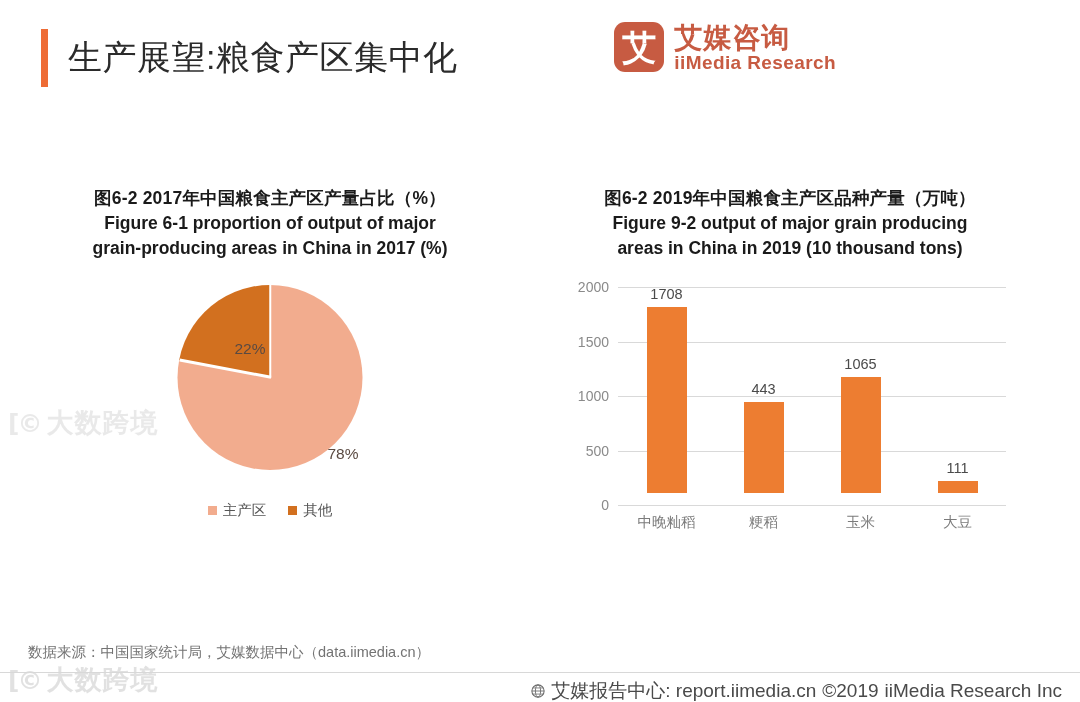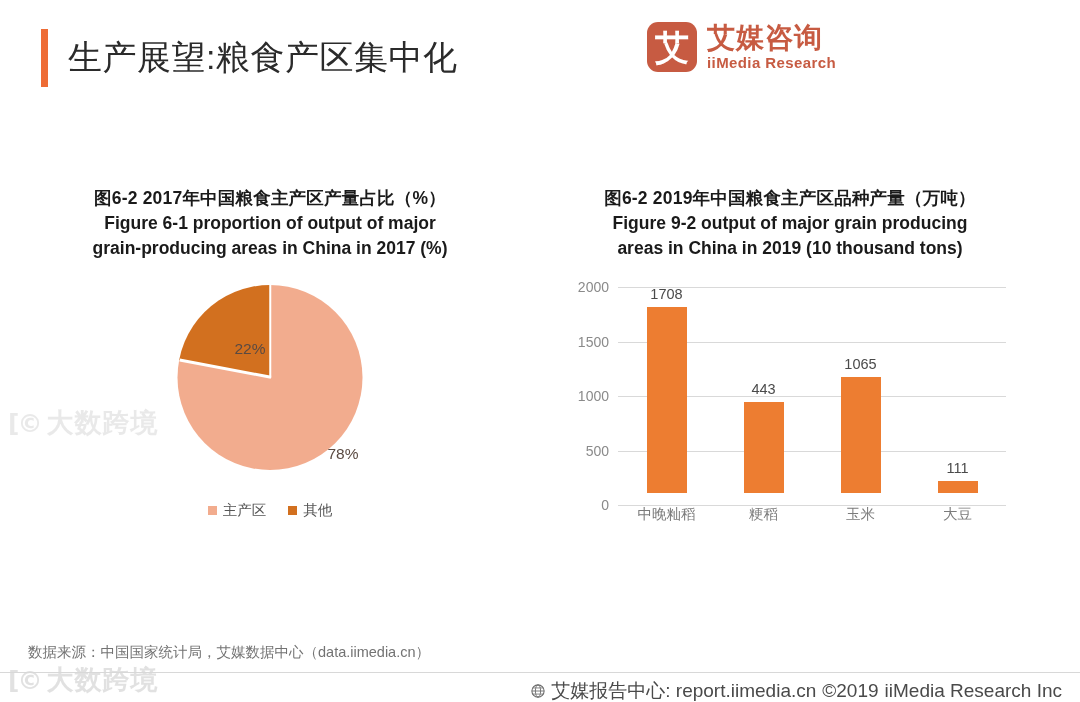--- a/index.html
+++ b/index.html
@@ -63,21 +63,21 @@
   }
   #brand-text { display: flex; flex-direction: column; }
   #brand-cn {
     font-size: 28px;
     color: #C75B42;
     font-weight: 700;
     letter-spacing: 1px;
     line-height: 31px;
   }
   #brand-en {
-    font-size: 15px;
+    font-size: 19px;
     color: #C75B42;
     font-weight: 600;
     letter-spacing: 0.4px;
     line-height: 19px;
   }
 
   
   .panel { position: absolute; }
   #panel-left  { left: 30px;  top: 186px; width: 480px; height: 370px; }
   #panel-right { left: 540px; top: 186px; width: 500px; height: 370px; }
@@ -202,21 +202,21 @@
     color: #4a4a4a;
     white-space: nowrap;
   }
   .bar-rect {
     width: 40px;
     background: #ED7D31;
   }
   .bar-cat {
     position: absolute;
     top: 100%;
-    margin-top: 12px;
+    margin-top: 20px;
     font-size: 14.5px;
     color: #7b7b7b;
     white-space: nowrap;
   }
 
   
   #source-note {
     position: absolute;
     left: 28px;
     top: 643px;

